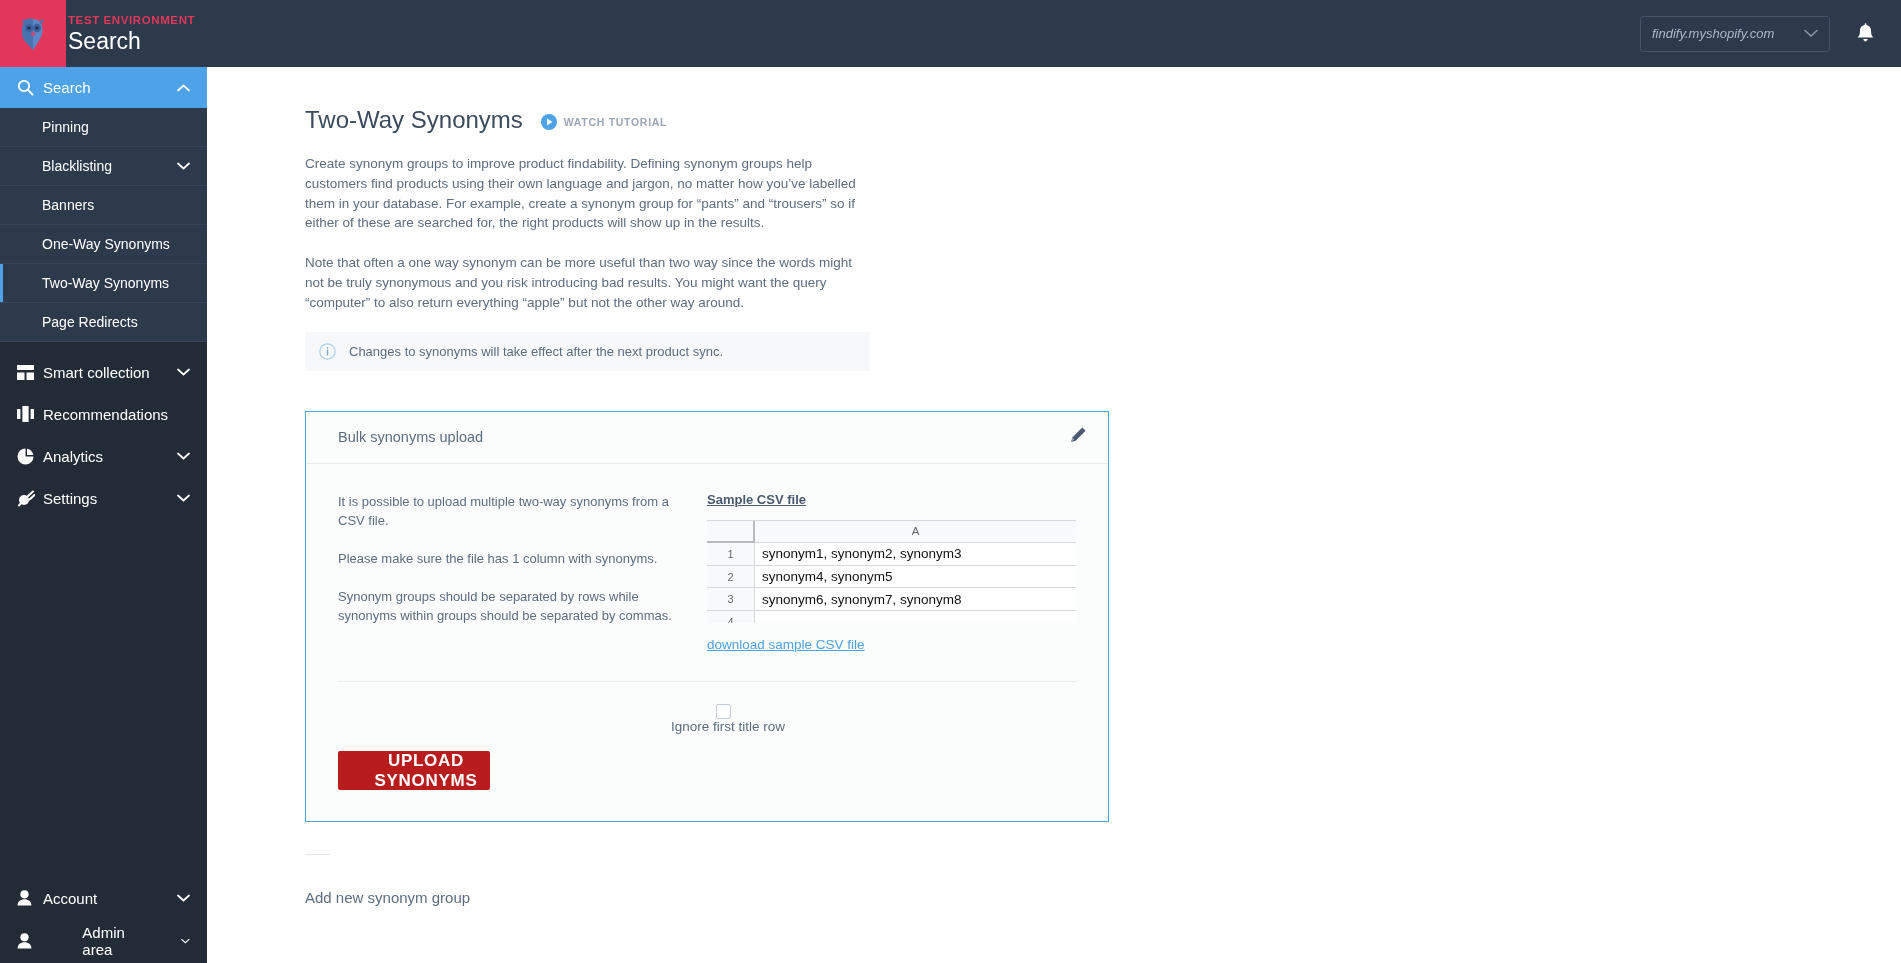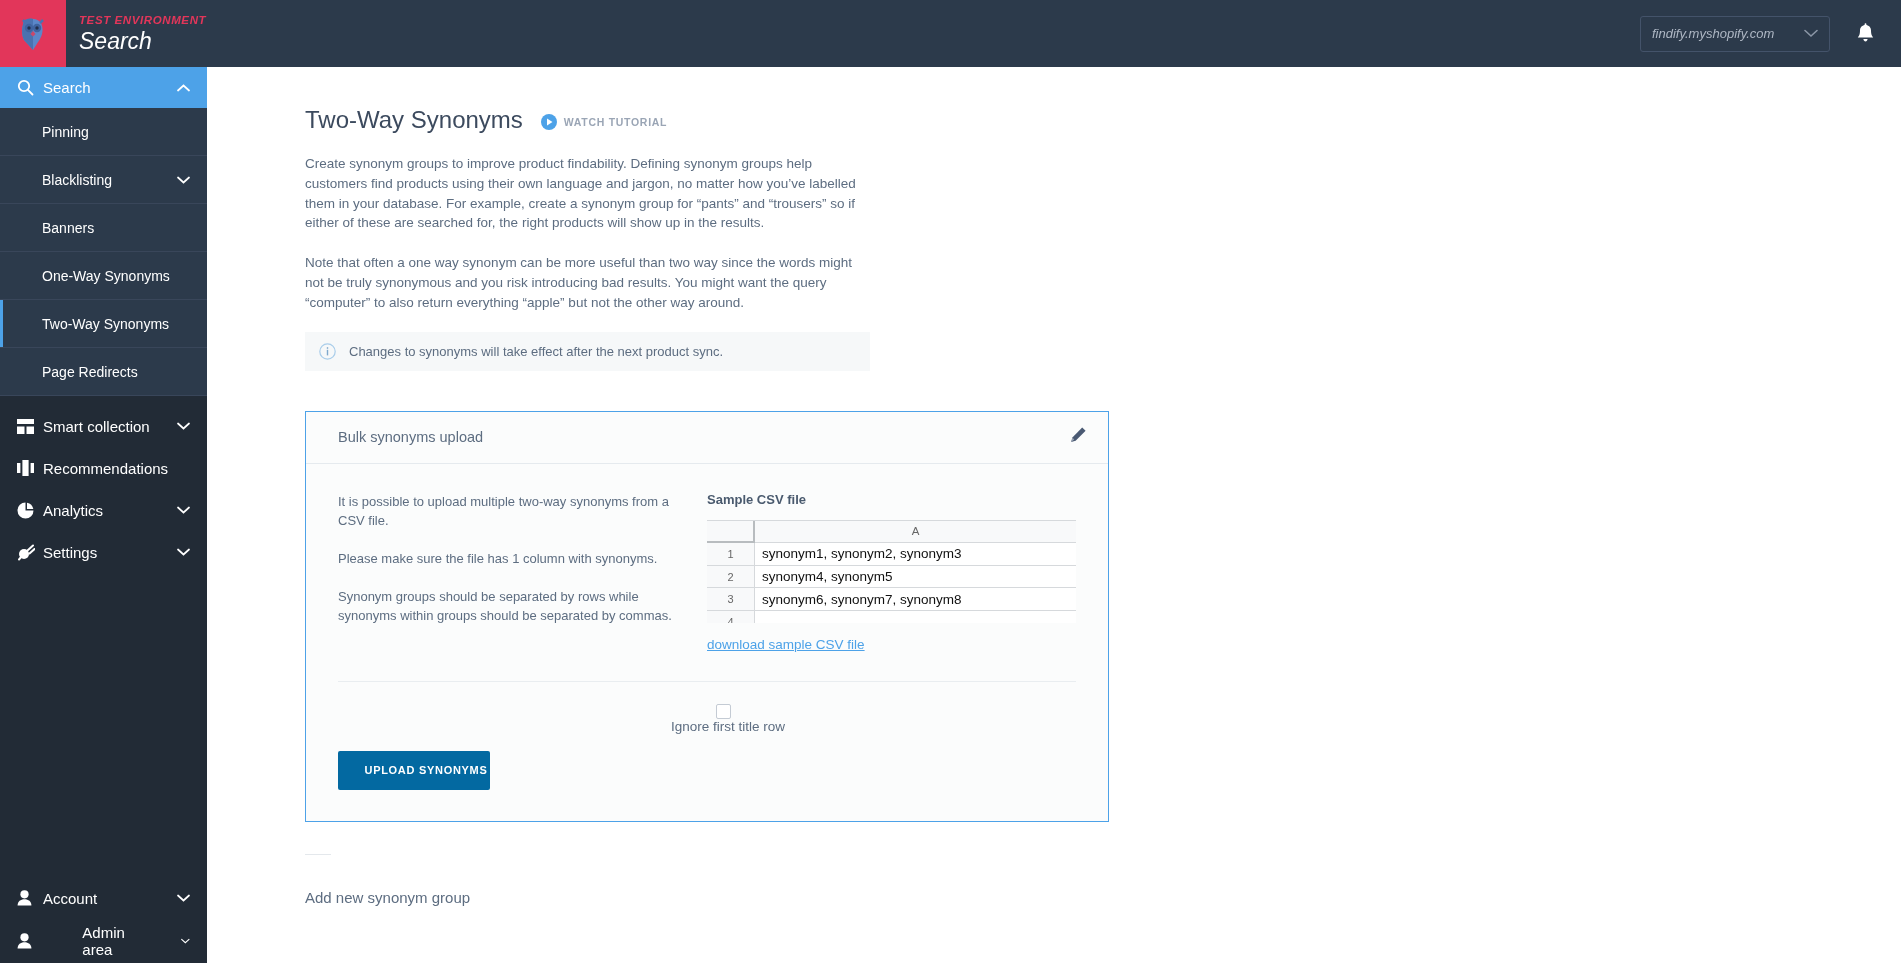--- a/index.html
+++ b/index.html
@@ -17,21 +17,21 @@
     background: #2c3a4b;
     display: flex; align-items: center;
   }
   .logo-box {
     width: 66px; height: 67px;
     background: #e2365a;
     display: flex; align-items: center; justify-content: center;
     flex: none;
   }
   .owl { display:block; }
-  .brand { margin-left: 13px; font-style: italic; }
+  .brand { margin-left: 2px; }
   .brand-env {
     color: #e2365a; font-size: 11.5px; font-weight: bold;
     letter-spacing: 0.6px; line-height: 14px;
   }
   .brand-title {
     color: #ffffff; font-size: 23px; font-weight: normal;
     line-height: 27px; margin-top: 1px;
   }
   .topbar-right {
     margin-left: auto; display: flex; align-items: center; padding-right: 26px;
@@ -60,21 +60,21 @@
     height: 41px; background: #4da2e8;
     display: flex; align-items: center;
     padding-left: 17px;
     color: #ffffff; font-size: 15px;
   }
   .nav-group-head .gi { width: 26px; display:flex; align-items:center; }
   .nav-group-head .chev { margin-left: auto; margin-right: 17px; }
 
   .subnav { background: #2c3a4b; }
   .sub-item {
-    height: 48px;
+    height: 39px;
     display: flex; align-items: center;
     padding-left: 42px;
     color: #ffffff; font-size: 14px;
     border-bottom: 1px solid #39465a;
     position: relative;
   }
   .sub-item.selected::before {
     content: ""; position: absolute; left: 0; top: 0;
     width: 3px; height: 100%; background: #4da2e8;
   }
@@ -142,21 +142,21 @@
   .card-head .title { color: #5d6d81; font-size: 14.5px; }
   .card-head .pencil { margin-left: auto; }
 
   .card-body { display: flex; padding: 28px 32px 0 32px; }
   .card-left { width: 352px; }
   .card-left p {
     color: #5d6d81; font-size: 13px; line-height: 19px;
     margin-bottom: 19px;
   }
   .card-right { margin-left: 28px; width: 370px; }
-  .csv-label { color: #4a5a6e; font-size: 13px; font-weight: bold; }
+  .csv-label { color: #4a5a6e; font-size: 13px; font-weight: bold; text-decoration: underline; }
 
   .csv-table {
     margin-top: 13px; width: 369px; height: 103px;
     overflow: hidden; position: relative;
     border-top: 1px solid #d6d9dc;
   }
   .csv-row { display: flex; height: 22.6px; }
   .csv-corner {
     width: 48px; background: #f8f9fa;
     border-right: 2px solid #b8bcbf;
@@ -200,22 +200,22 @@
   .checkbox {
     width: 15px; height: 15px;
     border: 1px solid #c4cbd4; border-radius: 2px;
     background: #ffffff; flex: none;
   }
   .check-row .lbl { color: #5d6d81; font-size: 13.5px; margin-left: 10px; }
 
   .upload-btn {
     margin: 17px 0 31px 32px;
     width: 152px; height: 39px;
-    background: #0369a1; border: none; border-radius: 2px;
-    color: #ffffff; font-size: 11px; font-weight: bold;
+    background: #b91c1c; border: none; border-radius: 2px;
+    color: #ffffff; font-size: 17px; font-weight: bold;
     letter-spacing: 0.7px;
     font-family: "Liberation Sans", sans-serif;
     cursor: pointer;
     padding-left: 24px;
   }
 
   .short-rule {
     width: 26px; border-top: 1px solid #e4e8ec;
     margin-top: 32px;
   }

